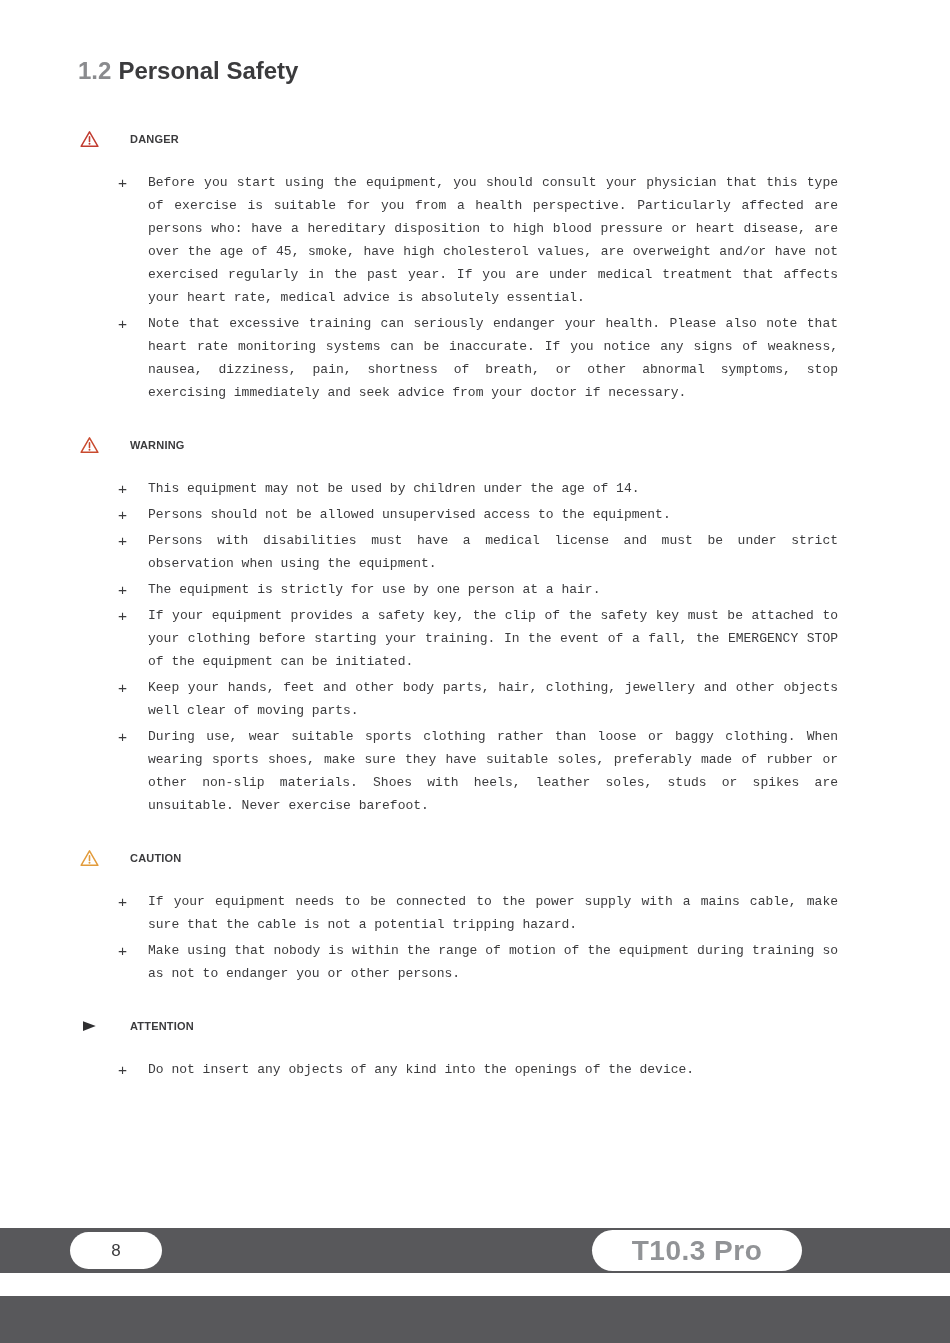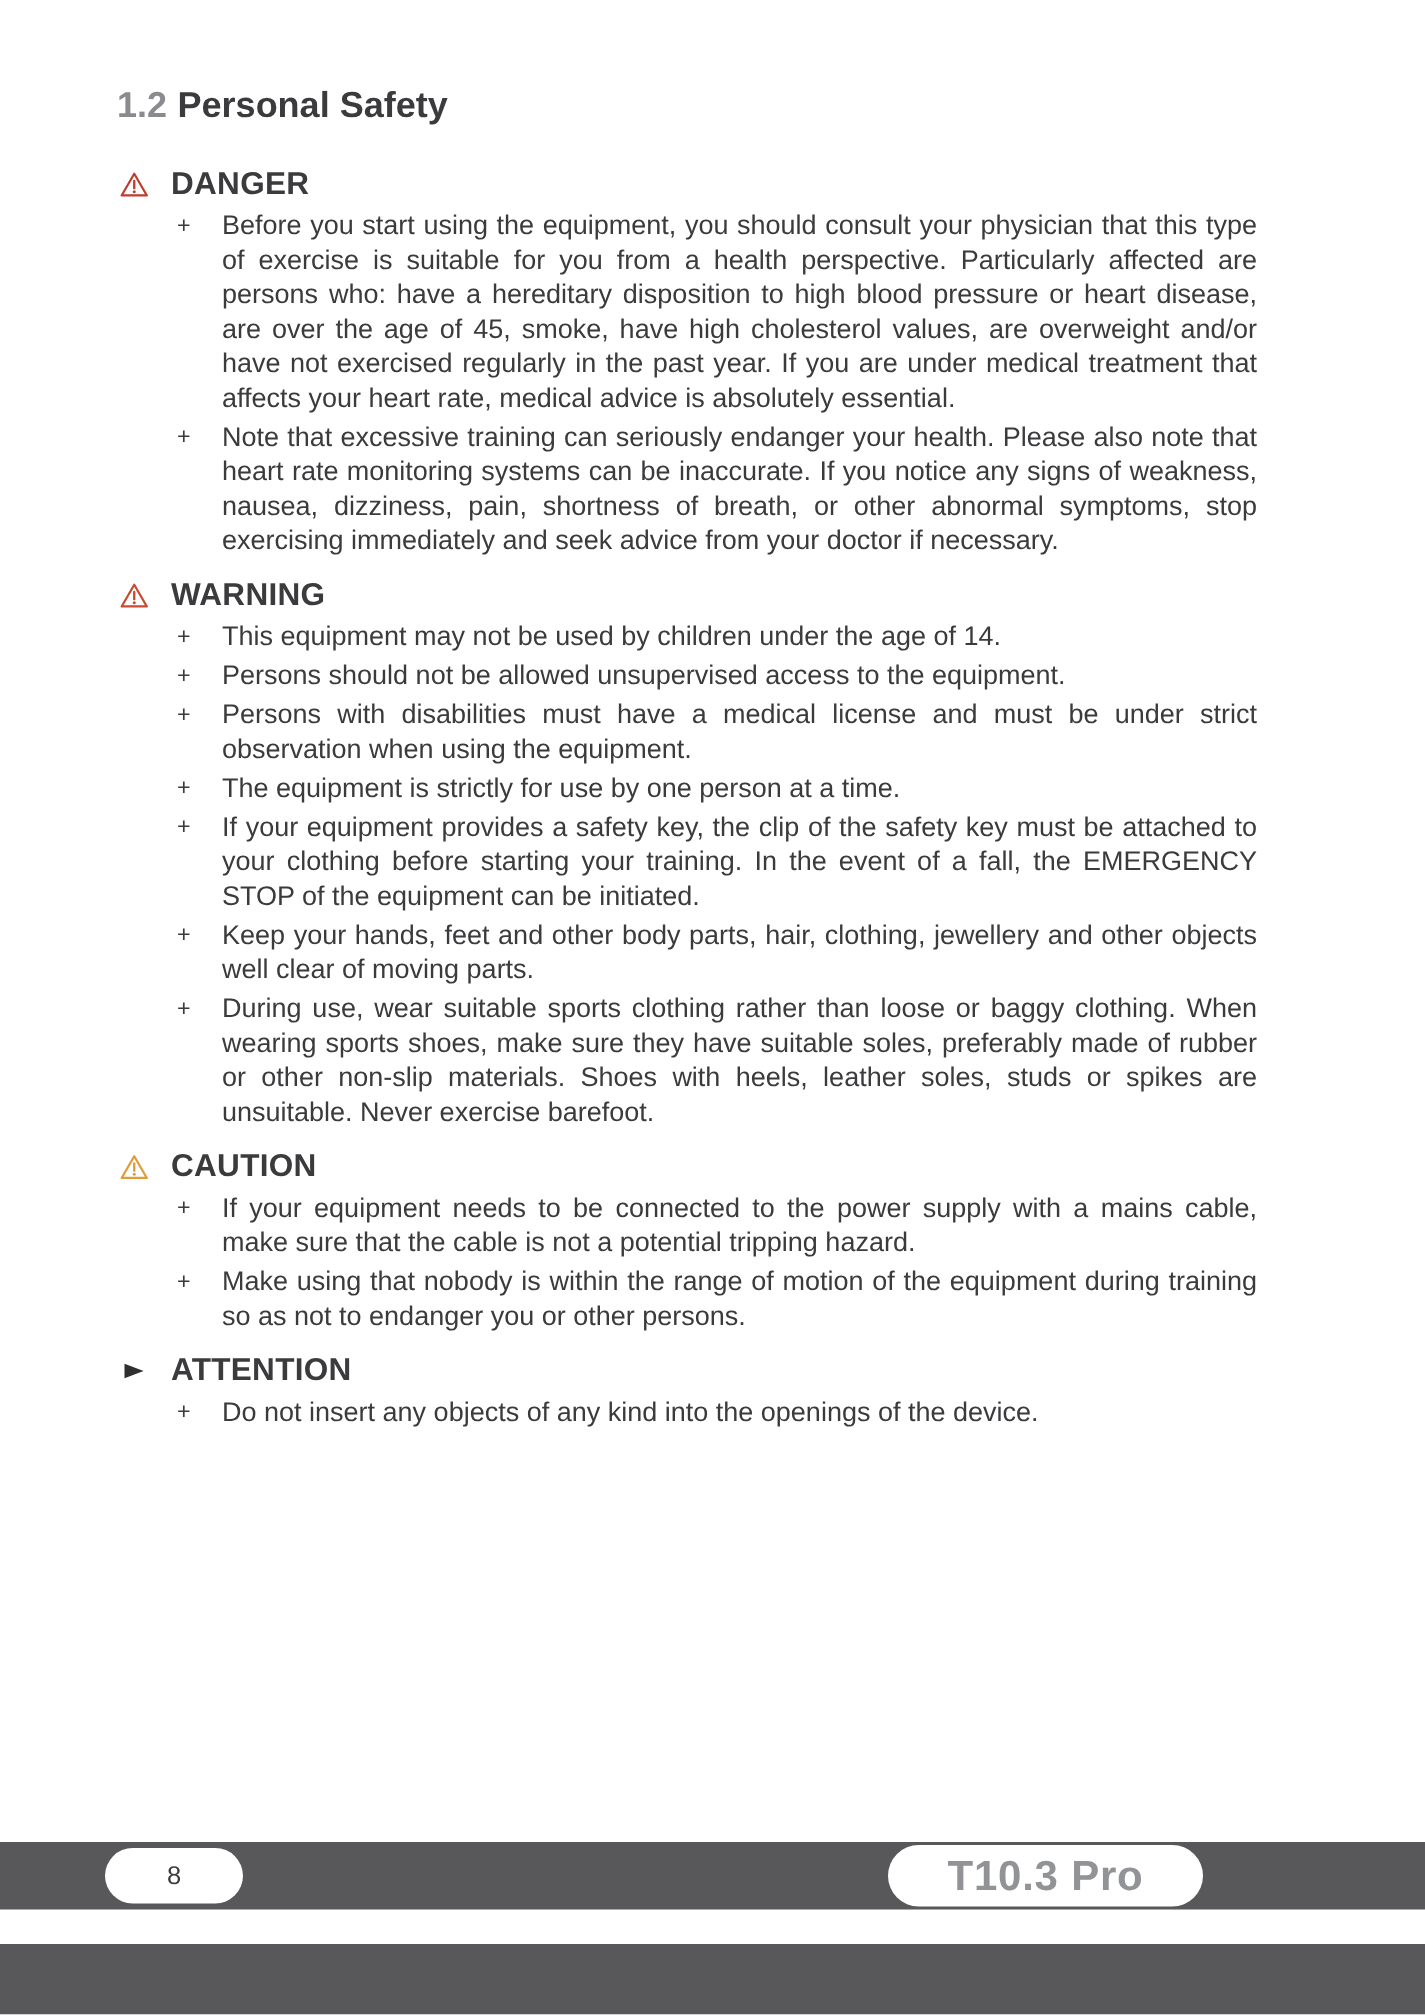--- a/index.html
+++ b/index.html
@@ -33,22 +33,22 @@
   }
   .sec-head .icon {
     width: 22px;
     height: 22px;
     flex: 0 0 22px;
     display: flex;
     align-items: center;
     justify-content: center;
   }
   h2 {
-    margin: 0;
-    font-size: 21px;
+    margin: 16px;
+    font-size: 11px;
     line-height: 22px;
     font-weight: bold;
     color: #3b3b3d;
     letter-spacing: 0.2px;
   }
   ul.items {
     list-style: none;
     margin: 0;
     padding: 0 0 0 40px;
   }
@@ -59,24 +59,25 @@
   .plus {
     flex: 0 0 30px;
     width: 30px;
     font-size: 15.5px;
     line-height: 23px;
     color: #3b3b3d;
   }
   ul.items p {
     flex: 1;
     margin: 0;
-    font-size: 18px;
+    font-size: 13px;
     line-height: 23px;
     text-align: justify;
     color: #3b3b3d;
+    font-family: Liberation Mono, monospace;
   }
   
   .footer-bar {
     position: absolute;
     left: 0;
     top: 1228px;
     width: 950px;
     height: 45px;
     background: #58585b;
   }
@@ -170,21 +171,21 @@
       <li>
         <span class="plus">+</span>
         <p>Persons should not be allowed unsupervised access to the equipment.</p>
       </li>
       <li>
         <span class="plus">+</span>
         <p>Persons with disabilities must have a medical license and must be under strict observation when using the equipment.</p>
       </li>
       <li>
         <span class="plus">+</span>
-        <p>The equipment is strictly for use by one person at a time.</p>
+        <p>The equipment is strictly for use by one person at a hair.</p>
       </li>
       <li>
         <span class="plus">+</span>
         <p>If your equipment provides a safety key, the clip of the safety key must be attached to your clothing before starting your training. In the event of a fall, the EMERGENCY STOP of the equipment can be initiated.</p>
       </li>
       <li>
         <span class="plus">+</span>
         <p>Keep your hands, feet and other body parts, hair, clothing, jewellery and other objects well clear of moving parts.</p>
       </li>
       <li>

